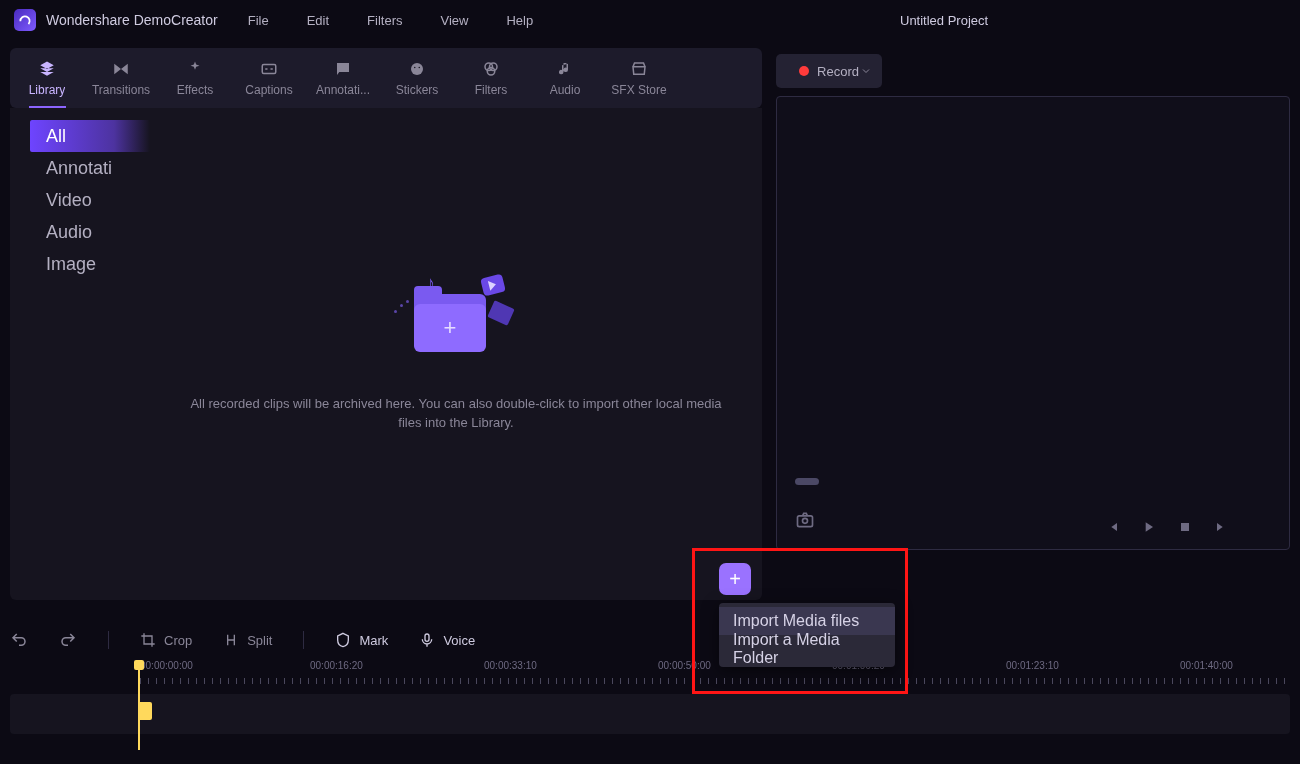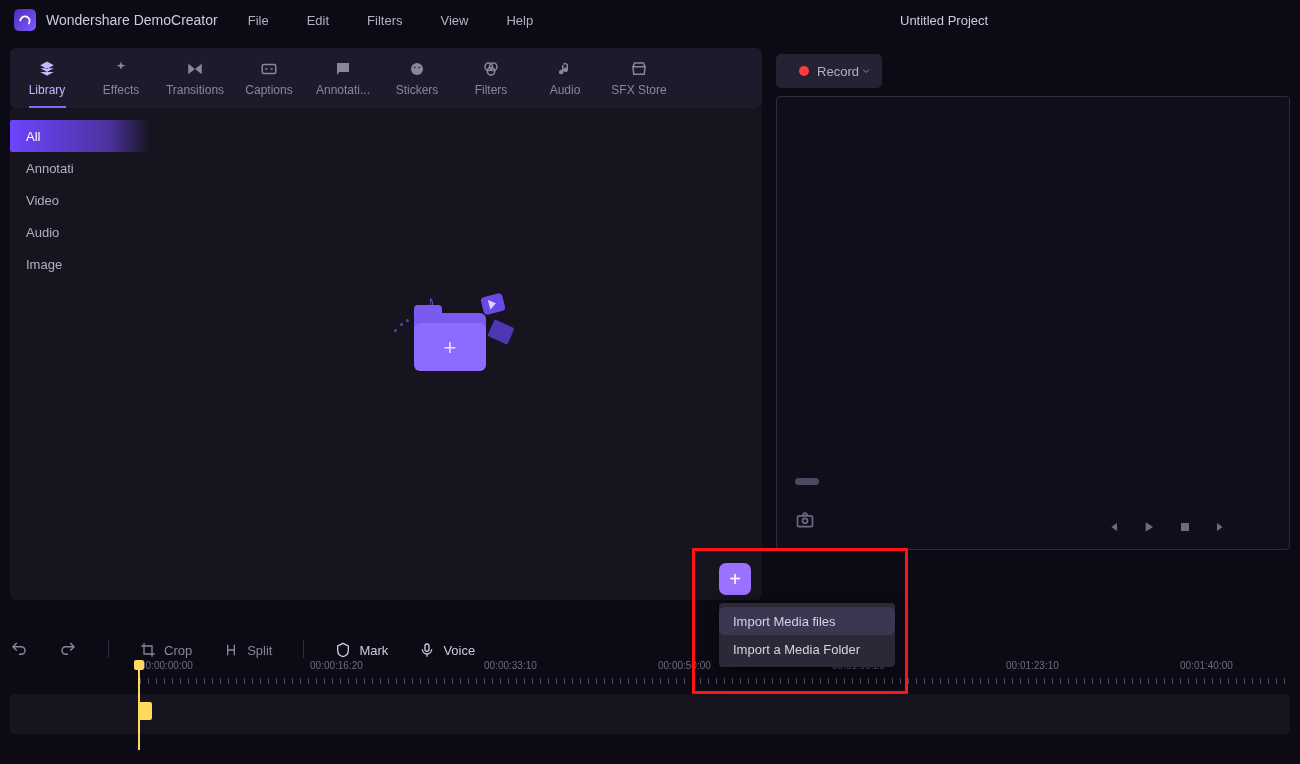--- a/index.html
+++ b/index.html
@@ -42,21 +42,21 @@
   .ttab{width:74px;display:flex;flex-direction:column;align-items:center;justify-content:center;gap:5px;cursor:pointer;color:var(--text-dim);height:100%;}
   .ttab.active{color:#c9b5ff;position:relative;}
   .ttab.active::after{content:"";position:absolute;bottom:0;left:25%;width:50%;height:2px;background:var(--accent);}
   .ttab svg{width:18px;height:18px;}
   .ttab span{font-size:12px;white-space:nowrap;overflow:hidden;text-overflow:ellipsis;max-width:62px;}
 
   
   .work-row{display:flex;margin:0 10px;gap:14px;}
   .library-panel{margin-top:0;width:752px;height:492px;display:flex;background:var(--bg1);border-radius:0 0 6px 6px;}
   .lib-side{width:140px;padding-top:12px;}
-  .lib-cat{height:32px;display:flex;align-items:center;padding-left:16px;cursor:pointer;color:var(--text);font-size:13px;}
+  .lib-cat{height:32px;display:flex;align-items:center;padding-left:16px;cursor:pointer;color:var(--text);font-size:18px;margin-left:20px;}
   .lib-cat.active{background:linear-gradient(90deg,#6e44ff 0%,#4d33a0 70%,transparent 100%);color:#fff;font-weight:500;border-radius:2px;}
   .lib-main{flex:1;display:flex;flex-direction:column;align-items:center;justify-content:center;color:var(--text-dim);padding:0 40px;text-align:center;line-height:1.5;}
   .folder-art{width:120px;height:90px;position:relative;margin-bottom:28px;}
   .folder-back{position:absolute;left:18px;top:18px;width:72px;height:56px;background:#7a5af0;border-radius:6px;}
   .folder-tab{position:absolute;left:18px;top:10px;width:28px;height:14px;background:#7a5af0;border-radius:4px 4px 0 0;}
   .folder-front{position:absolute;left:18px;top:28px;width:72px;height:48px;background:#8e6bff;border-radius:6px;display:flex;align-items:center;justify-content:center;color:#e6dcff;font-size:22px;}
   .note{position:absolute;left:30px;top:-6px;color:#7a5af0;font-size:18px;}
   .vidsq{position:absolute;right:12px;top:0;width:22px;height:18px;background:#6a48e6;border-radius:4px;transform:rotate(-14deg);}
   .vidsq::after{content:"";position:absolute;left:7px;top:4px;border-left:7px solid #dcd2ff;border-top:5px solid transparent;border-bottom:5px solid transparent;}
   .imgsq{position:absolute;right:4px;top:28px;width:22px;height:18px;background:#4f37b3;border-radius:2px;transform:rotate(24deg);}
@@ -72,25 +72,25 @@
   .preview-window{position:absolute;top:48px;left:0;right:0;height:454px;background:#100e1a;border:1px solid var(--line);border-radius:4px;}
   .play-controls{position:absolute;bottom:14px;right:60px;display:flex;gap:20px;color:#6e6a82;}
   .play-controls svg{width:16px;height:16px;cursor:pointer;}
   .zoom-pill{position:absolute;left:18px;bottom:64px;width:24px;height:7px;background:#4b4865;border-radius:4px;}
   .snap-ico{position:absolute;left:18px;bottom:16px;color:#6e6a82;}
 
   
   .add-area{position:absolute;left:692px;top:548px;width:216px;height:146px;border:3px solid #ff1515;z-index:5;}
   .add-btn{position:absolute;top:12px;left:24px;width:32px;height:32px;border-radius:7px;background:#9a72ff;display:flex;align-items:center;justify-content:center;color:#fff;font-size:20px;cursor:pointer;}
   .ctx{position:absolute;top:52px;left:24px;width:176px;background:#2b2938;border-radius:4px;padding:4px 0;box-shadow:0 4px 16px rgba(0,0,0,.5);}
-  .ctx div{height:28px;display:flex;align-items:center;padding:12px 14px;color:#d6d2e6;font-size:13px;cursor:pointer;border-radius:6px;}
+  .ctx div{height:28px;display:flex;align-items:center;padding:12px 14px;color:#d6d2e6;font-size:16px;cursor:pointer;}
   .ctx div.hl{background:#3a3750;}
 
   
-  .tl-toolbar{position:absolute;left:10px;top:622px;right:10px;height:36px;display:flex;align-items:flex-end;gap:31px;color:var(--text-dim);}
+  .tl-toolbar{position:absolute;left:10px;top:622px;right:10px;height:36px;display:flex;align-items:center;gap:31px;color:var(--text-dim);}
   .tl-toolbar .ico{width:18px;height:18px;display:flex;align-items:center;justify-content:center;cursor:pointer;}
   .tl-toolbar .grp{display:flex;align-items:center;gap:8px;cursor:pointer;}
   .sep{width:1px;height:18px;background:var(--line);}
 
   
   .tl-ruler{position:absolute;left:10px;right:10px;top:660px;height:24px;}
   .tl-ruler .tk{position:absolute;top:0;color:#6e6a82;font-size:10px;}
   .ruler-line{position:absolute;top:18px;left:130px;right:0;height:6px;
     background-image:repeating-linear-gradient(to right,#4a475c 0,#4a475c 1px,transparent 1px,transparent 8px);}
   .playhead{position:absolute;left:138px;top:660px;width:2px;height:90px;background:#ffd95c;z-index:2;}
@@ -120,29 +120,29 @@
 
 <div class="tool-tabs">
   <div class="ttab active">
     <svg viewBox="0 0 24 24" fill="#c9b5ff">
         <path d="M12 2l9 5-9 5-9-5 9-5zm-9 9l9 5 9-5m-18 5l9 5 9-5"></path>
       </svg>
     <span>Library</span>
   </div>
   <div class="ttab">
     <svg viewBox="0 0 24 24" fill="currentColor">
+        <path d="M3 5l9 7-9 7zM21 5l-9 7 9 7z"></path>
+      </svg>
+    <span>Transitions</span>
+  </div>
+  <div class="ttab">
+    <svg viewBox="0 0 24 24" fill="currentColor">
         <path d="M12 2l1.5 4L18 7.5 13.5 9 12 13l-1.5-4L6 7.5 10.5 6z"></path>
       </svg>
     <span>Effects</span>
-  </div>
-  <div class="ttab">
-    <svg viewBox="0 0 24 24" fill="currentColor">
-        <path d="M3 5l9 7-9 7zM21 5l-9 7 9 7z"></path>
-      </svg>
-    <span>Transitions</span>
   </div>
   <div class="ttab">
     <svg viewBox="0 0 24 24" fill="none" stroke="currentColor" stroke-width="2">
         <rect x="3" y="6" width="18" height="12" rx="2"></rect>
         <path d="M7 12h3M14 12h3"></path>
       </svg>
     <span>Captions</span>
   </div>
   <div class="ttab">
     <svg viewBox="0 0 24 24" fill="currentColor">
@@ -196,20 +196,21 @@
             <i></i>
             <i></i>
           </div>
         <div class="note">♪</div>
         <div class="vidsq"></div>
         <div class="imgsq"></div>
         <div class="folder-tab"></div>
         <div class="folder-back"></div>
         <div class="folder-front">+</div>
       </div>
+      <div>All recorded clips will be archived here. You can also double-click to import other local media files into the Library.</div>
     </div>
   </div>
 
   <div class="preview">
     <div class="record-btn">
       <div class="rec-dot"></div>
       <span>Record</span>
       <svg class="rec-chev" width="12" height="12" viewBox="0 0 24 24" fill="none" stroke="#8a8698" stroke-width="2">
           <path d="M6 9l6 6 6-6"></path>
         </svg>

